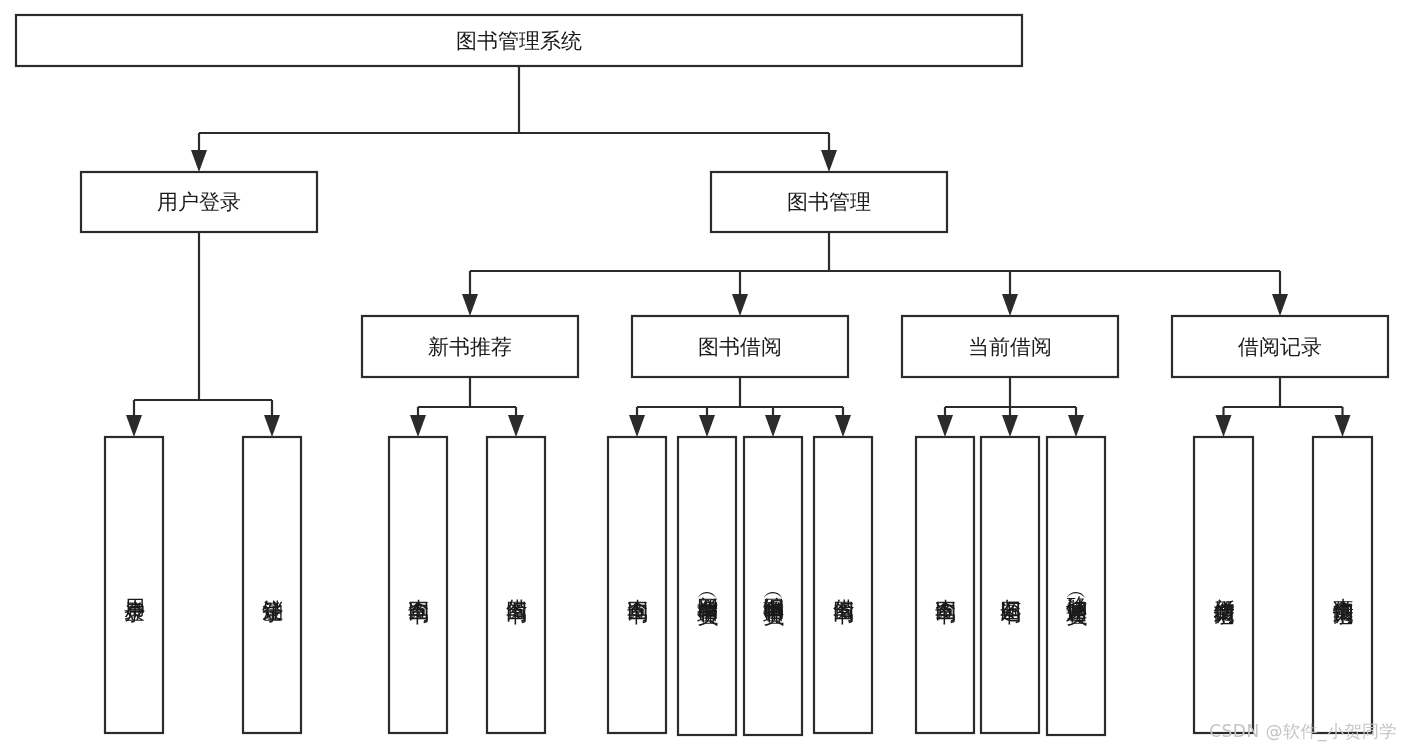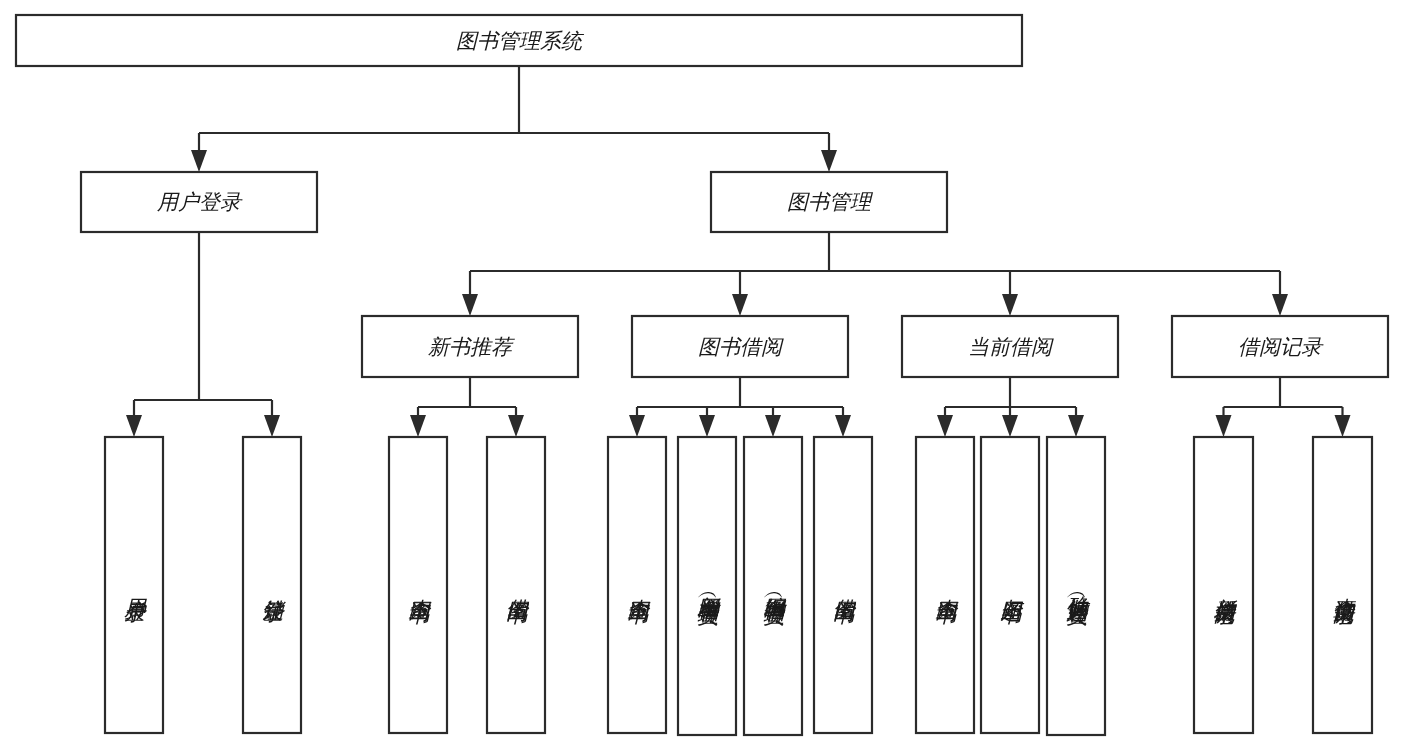--- a/index.html
+++ b/index.html
@@ -11,21 +11,20 @@
     width: 1405px;
     height: 747px;
     font-family: "DejaVu Sans", "Liberation Sans", sans-serif;
     overflow: hidden;
   }
   #diagram-root {
     position: relative;
     width: 1405px;
     height: 747px;
     background: #ffffff;
-    font-style: italic;
   }
   svg#flow {
     position: absolute;
     left: 0;
     top: 0;
     width: 1405px;
     height: 747px;
     display: block;
   }
   .node-rect {
@@ -218,13 +217,14 @@
         <span class="leaf-label-text">确认归还（管理员）</span>
       </div>
       <div class="leaf-label-box" style="left: 1194px; top: 437px; width: 59px; height: 296px;">
         <span class="leaf-label-text">新增借阅记录</span>
       </div>
       <div class="leaf-label-box" style="left: 1313px; top: 437px; width: 59px; height: 296px;">
         <span class="leaf-label-text">查询借阅记录</span>
       </div>
     </div>
 
+  <div class="watermark">CSDN @软件_小贺同学</div>
 </div>
 
 </body></html>

